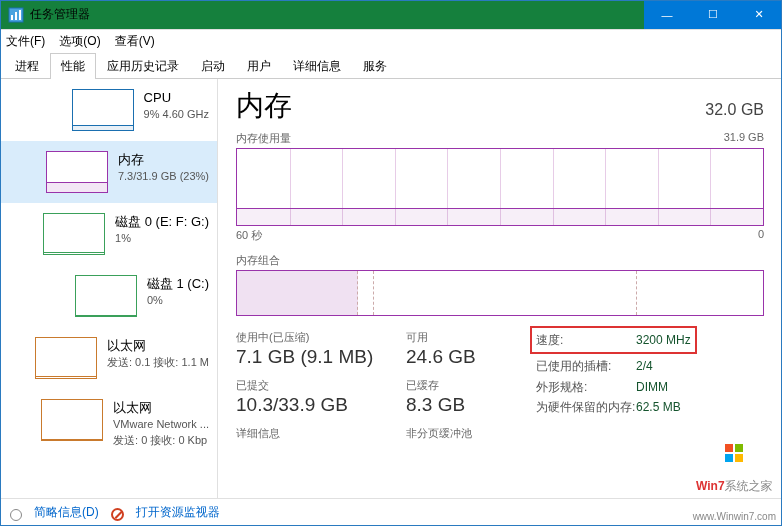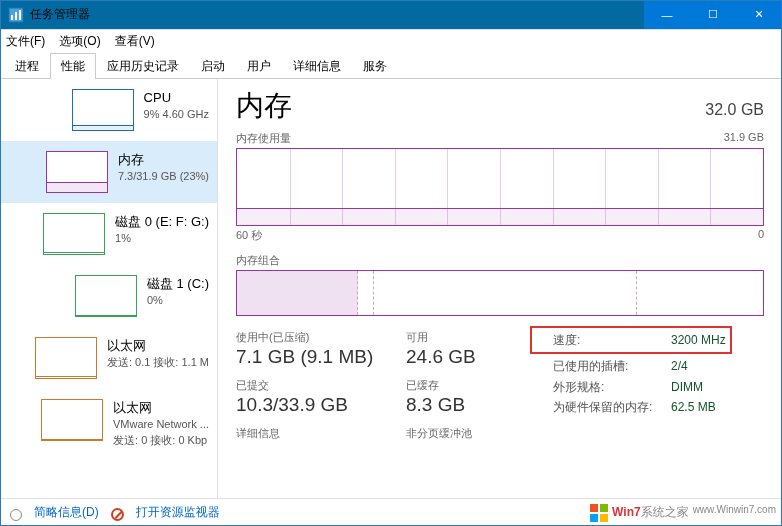--- a/index.html
+++ b/index.html
@@ -1,17 +1,17 @@
 <!DOCTYPE html>
 <html><head>
 <meta charset="utf-8">
 <style>
 * { margin: 0; padding: 0; box-sizing: border-box; font-family: "Microsoft YaHei", "Segoe UI", sans-serif; }
 body { width: 782px; height: 526px; background: #fff; position: relative; overflow: hidden; }
-.titlebar { height: 30px; background: #0369a1; display: flex; align-items: center; border-bottom: 1px solid #e0e0e0; }
+.titlebar { height: 30px; background: #15803d; display: flex; align-items: center; border-bottom: 1px solid #e0e0e0; }
 .titlebar-icon { width: 16px; height: 16px; margin: 0 6px 0 8px; }
 .titlebar-title { font-size: 12px; flex: 1; }
 .win-btn { width: 46px; display: flex; align-items: center; justify-content: center; color: #fff; background: #0078d7; font-size: 11px; }
 .win-btn.close { background: #0078d7; }
 .win-btns-area { display: flex; background: #0078d7; height: 100%; }
 .menubar { height: 22px; display: flex; align-items: center; padding: 0 6px; font-size: 12px; gap: 14px; }
 .tabs { display: flex; border-bottom: 1px solid #ccc; font-size: 12px; padding-left: 4px; }
 .tab { padding: 4px 10px; border: 1px solid transparent; border-bottom: none; position: relative; top: 1px; }
 .tab.active { border-color: #ccc; background: #fff; }
 .content { display: flex; height: calc(100% - 30px - 22px - 26px - 28px); }
@@ -37,30 +37,30 @@
 .chart-fill { position: absolute; bottom: 0; left: 0; right: 0; background: rgba(153,51,170,0.08); border-top: 1px solid #9933aa; }
 .chart-axis { display: flex; justify-content: space-between; font-size: 11px; color: #666; margin-top: 2px; }
 .comp-label { font-size: 11px; color: #666; margin-top: 10px; }
 .comp-chart { height: 46px; border: 1px solid #9933aa; margin-top: 2px; display: flex; }
 .comp-seg { border-right: 1px dashed #caa; }
 .stats { display: flex; margin-top: 14px; gap: 20px; }
 .stats-left { display: grid; grid-template-columns: 170px 110px; row-gap: 10px; }
 .stat-block .lbl { font-size: 11px; color: #666; }
 .stat-block .val { font-size: 19px; color: #333; margin-top: 1px; }
 .details { font-size: 12px; }
-.details-row { display: flex; gap: 18px; line-height: 1.7; margin-left: 17px; }
+.details-row { display: flex; line-height: 1.7; }
 .details-row .k { width: 100px; color: #555; }
 .details-row .v { color: #14532d; }
 .speed-border { border: 2px solid #d33; padding: 2px 4px; margin: -4px -6px 2px -6px; }
 .footer { position: absolute; bottom: 0; left: 0; right: 0; height: 28px; border-top: 1px solid #e0e0e0; display: flex; align-items: center; font-size: 12px; padding: 0 10px; gap: 12px; }
 .footer a { color: #0066cc; text-decoration: none; }
 .caret-icon { display: inline-block; width: 12px; height: 12px; border: 1px solid #888; border-radius: 50%; position: relative; top: 2px; }
 .forbid-icon { display: inline-block; width: 13px; height: 13px; border: 2px solid #d04020; border-radius: 50%; position: relative; top: 2px; }
 .forbid-icon::after { content: ""; position: absolute; left: 1px; top: 4px; width: 9px; border-top: 2px solid #d04020; transform: rotate(-45deg); }
-.watermark { position: absolute; right: 6px; bottom: 4px; font-size: 12px; color: #888; display: flex; gap: 4px; }
+.watermark { position: absolute; right: 6px; bottom: 4px; font-size: 12px; color: #888; display: flex; align-items: center; gap: 16px; flex-direction: column; }
 .watermark b { color: #d33; }
 .border-outer { position: absolute; inset: 0; border: 1px solid #2a7ac0; pointer-events: none; }
 </style>
 </head>
 <body>
 
 <div class="titlebar">
   <svg class="titlebar-icon" viewBox="0 0 16 16">
       <rect x="1" y="1" width="14" height="14" fill="#4aa3df" stroke="#1a6fb0"></rect>
       <rect x="3" y="8" width="2" height="5" fill="#fff"></rect>

